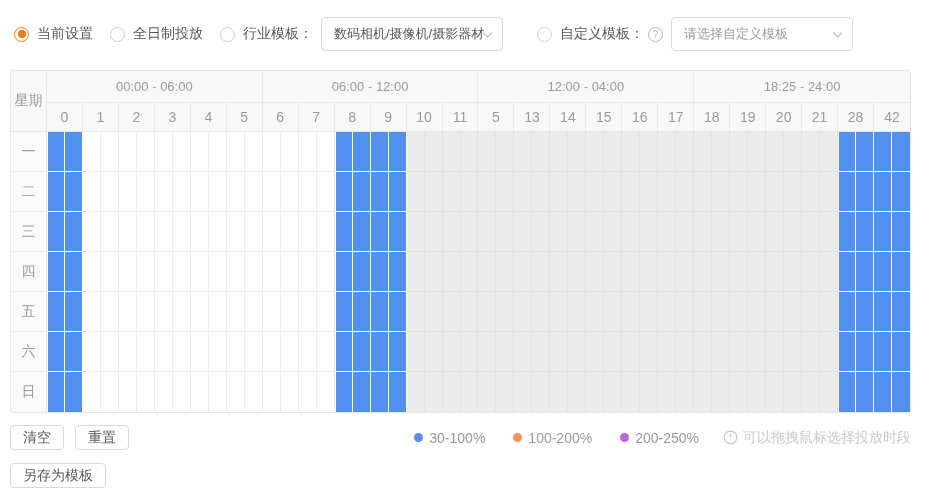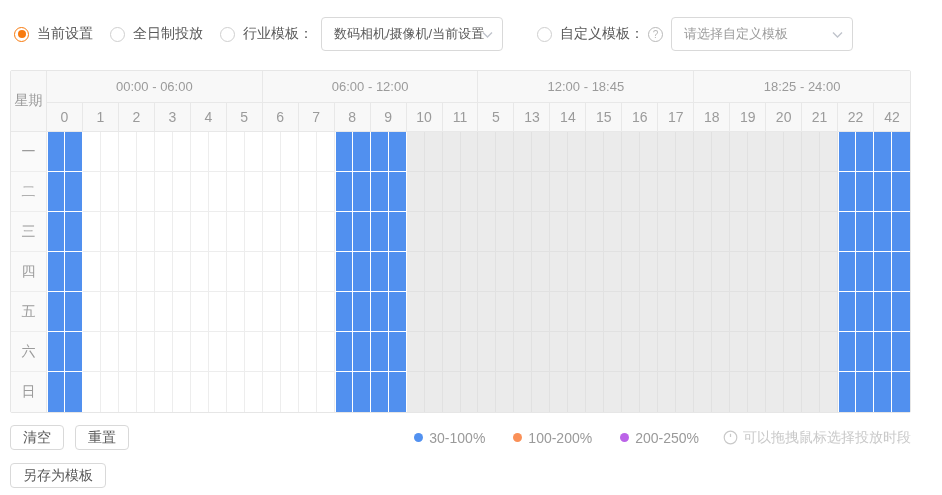--- a/index.html
+++ b/index.html
@@ -94,21 +94,21 @@
       <span class="radio"></span>
       <span class="lbl">全日制投放</span>
     </div>
     <div class="gap"></div>
     <div class="opt">
       <span class="radio"></span>
       <span class="lbl">行业模板：</span>
     </div>
     <div class="gap-s"></div>
     <div class="select">
-      <span>数码相机/摄像机/当前设置</span>
+      <span>数码相机/摄像机/摄影器材</span>
       <svg class="chev" width="11" height="8" viewBox="0 0 11 8">
           <polyline points="1,1.5 5.5,6 10,1.5" fill="none" stroke="#c0c4cc" stroke-width="1.4"></polyline>
         </svg>
     </div>
     <div class="gap"></div>
       <div class="gap"></div>
     <div class="opt">
       <span class="radio"></span>
       <span class="lbl">自定义模板：</span>
       <span class="help">?</span>
@@ -119,21 +119,21 @@
       <svg class="chev" width="11" height="8" viewBox="0 0 11 8">
           <polyline points="1,1.5 5.5,6 10,1.5" fill="none" stroke="#c0c4cc" stroke-width="1.4"></polyline>
         </svg>
     </div>
   </div>
 
   <div class="schedule">
       <div class="c hdr corner" style="grid-area: 1 / 1 / span 2;">星期</div>
       <div class="c hdr group" style="grid-area: 1 / span 12;">00:00 - 06:00</div>
       <div class="c hdr group" style="grid-area: 1 / span 12;">06:00 - 12:00</div>
-      <div class="c hdr group" style="grid-area: 1 / span 12;">12:00 - 18:45</div>
+      <div class="c hdr group" style="grid-area: 1 / span 12;">12:00 - 04:00</div>
       <div class="c hdr group nr" style="grid-area: 1 / span 12;">18:25 - 24:00</div>
       <div class="c hdr hour" style="grid-area: 2 / span 2;">0</div>
       <div class="c hdr hour" style="grid-area: 2 / span 2;">1</div>
       <div class="c hdr hour" style="grid-area: 2 / span 2;">2</div>
       <div class="c hdr hour" style="grid-area: 2 / span 2;">3</div>
       <div class="c hdr hour" style="grid-area: 2 / span 2;">4</div>
       <div class="c hdr hour" style="grid-area: 2 / span 2;">5</div>
       <div class="c hdr hour" style="grid-area: 2 / span 2;">6</div>
       <div class="c hdr hour" style="grid-area: 2 / span 2;">7</div>
       <div class="c hdr hour" style="grid-area: 2 / span 2;">8</div>
@@ -143,21 +143,21 @@
       <div class="c hdr hour" style="grid-area: 2 / span 2;">5</div>
       <div class="c hdr hour" style="grid-area: 2 / span 2;">13</div>
       <div class="c hdr hour" style="grid-area: 2 / span 2;">14</div>
       <div class="c hdr hour" style="grid-area: 2 / span 2;">15</div>
       <div class="c hdr hour" style="grid-area: 2 / span 2;">16</div>
       <div class="c hdr hour" style="grid-area: 2 / span 2;">17</div>
       <div class="c hdr hour" style="grid-area: 2 / span 2;">18</div>
       <div class="c hdr hour" style="grid-area: 2 / span 2;">19</div>
       <div class="c hdr hour" style="grid-area: 2 / span 2;">20</div>
       <div class="c hdr hour" style="grid-area: 2 / span 2;">21</div>
-      <div class="c hdr hour" style="grid-area: 2 / span 2;">22</div>
+      <div class="c hdr hour" style="grid-area: 2 / span 2;">28</div>
       <div class="c hdr hour nr" style="grid-area: 2 / span 2;">42</div>
       <div class="c daylab" style="grid-row: 3;">一</div>
       <div class="slot on rs" style="grid-row: 3;"></div>
       <div class="slot on" style="grid-row: 3;"></div>
       <div class="slot" style="grid-row: 3;"></div>
       <div class="slot" style="grid-row: 3;"></div>
       <div class="slot" style="grid-row: 3;"></div>
       <div class="slot" style="grid-row: 3;"></div>
       <div class="slot" style="grid-row: 3;"></div>
       <div class="slot" style="grid-row: 3;"></div>

